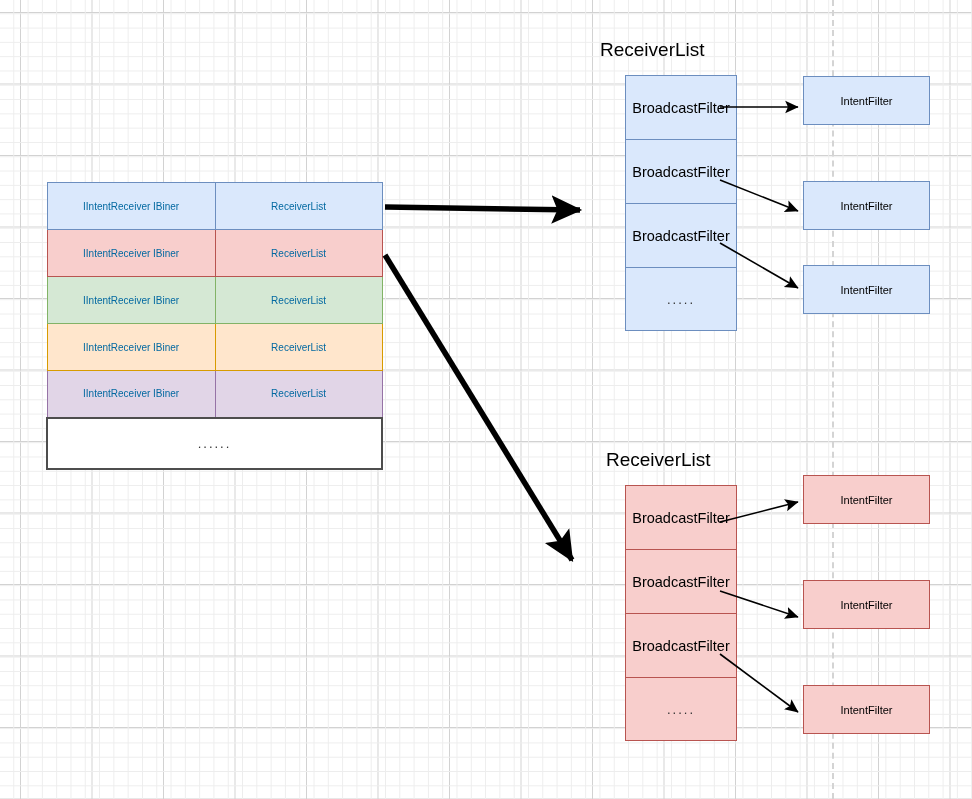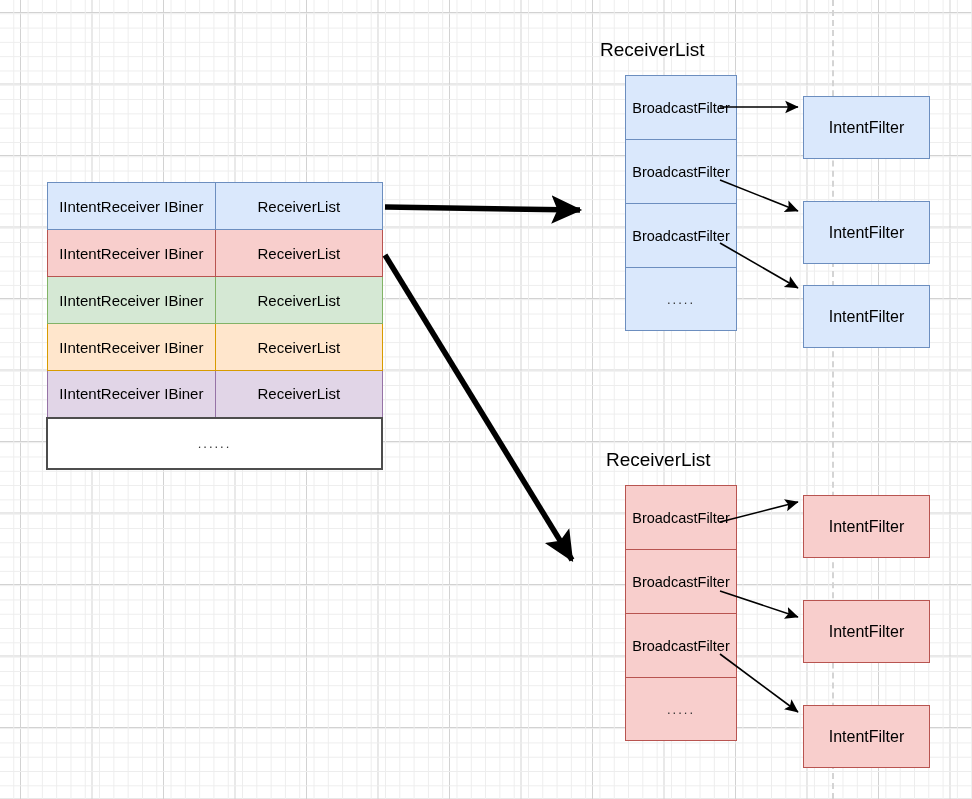--- a/index.html
+++ b/index.html
@@ -52,22 +52,22 @@
   .map-table {
     position: absolute;
     left: 46px;
     top: 182px;
     width: 337px;
     border-collapse: collapse;
   }
   .map-row { height: 47px; }
   .map-cell {
     box-sizing: border-box;
-    font-size: 15px;
-    color: #000000;
+    font-size: 10px;
+    color: #0369a1;
     text-align: center;
     vertical-align: middle;
     border-style: solid;
     border-width: 1px;
     white-space: nowrap;
   }
   .map-cell.key { width: 169px; }
   .map-cell.val { width: 168px; }
 
   .c-blue   { background: #dae8fc; border-color: #6c8ebf; }
@@ -110,29 +110,28 @@
     color: #333333;
   }
   .s-blue .stack-cell { background: #dae8fc; border-color: #6c8ebf; }
   .s-pink .stack-cell { background: #f8cecc; border-color: #b85450; }
 
   
   .filter-box {
     position: absolute;
     box-sizing: border-box;
     width: 127px;
-    height: 63px;
+    height: 49px;
     border: 1px solid;
     display: flex;
     align-items: center;
     justify-content: center;
-    font-size: 16px;
+    font-size: 11px;
     color: #000000;
     white-space: nowrap;
-    margin-top: 20px;
   }
   .f-blue { background: #dae8fc; border-color: #6c8ebf; }
   .f-pink { background: #f8cecc; border-color: #b85450; }
 
   
   svg.arrows {
     position: absolute;
     left: 0;
     top: 0;
     width: 972px;

